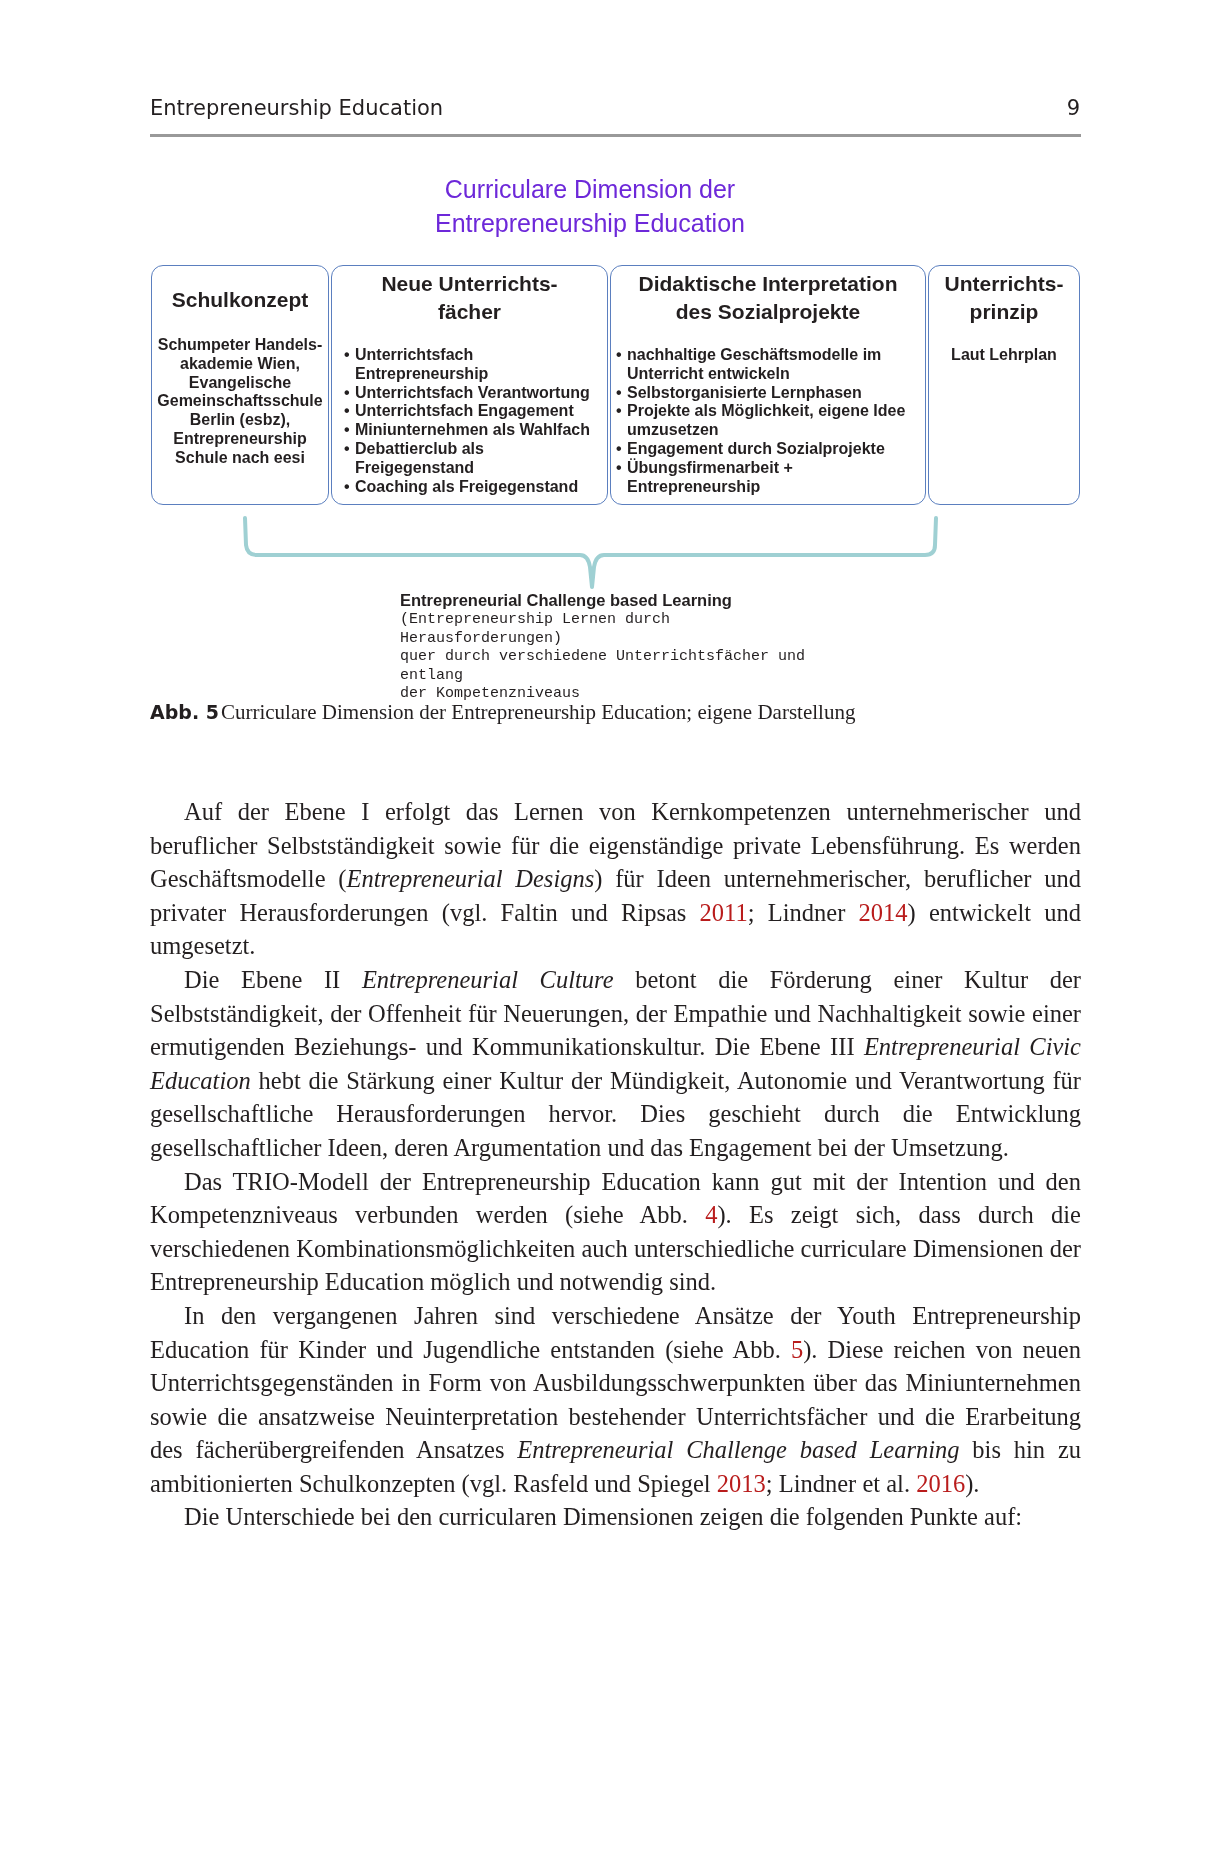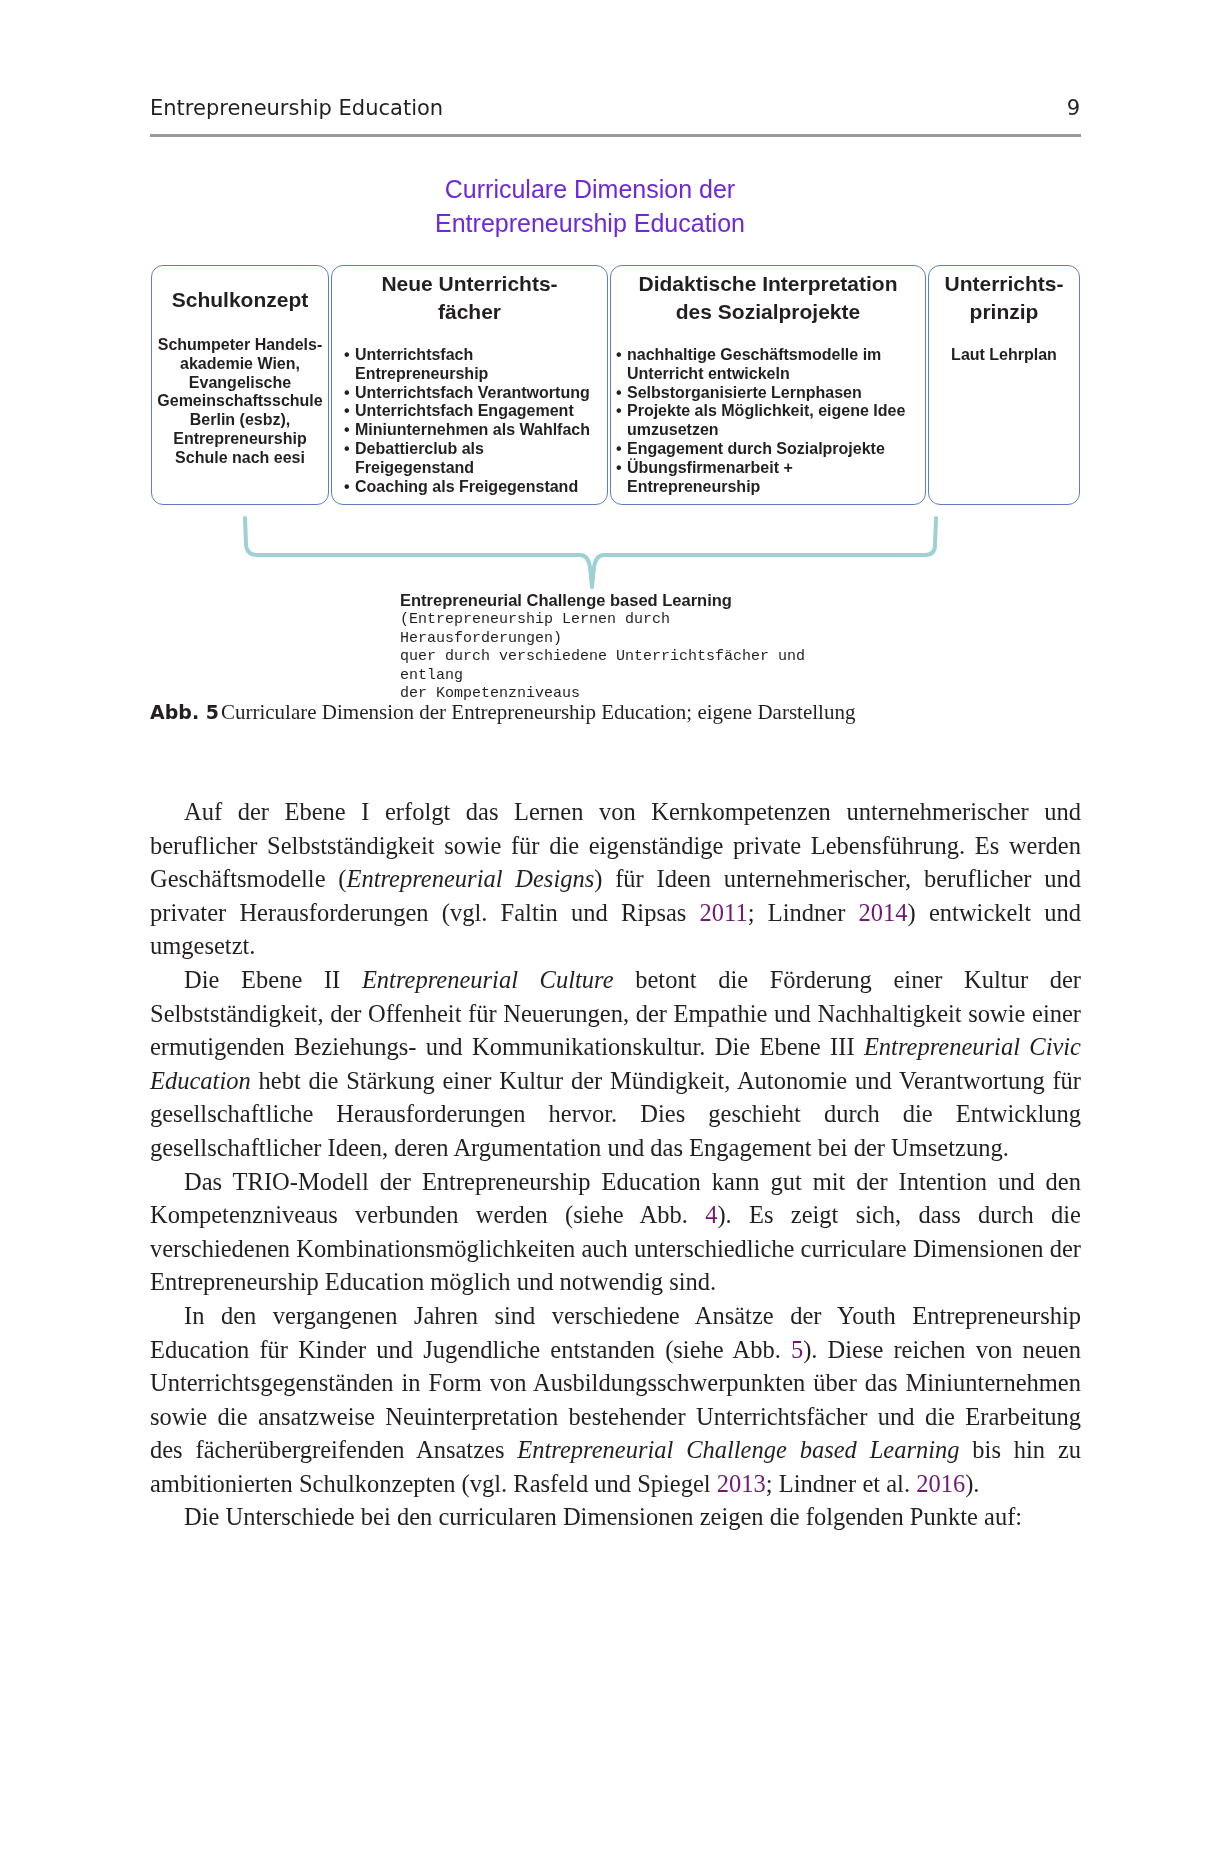--- a/index.html
+++ b/index.html
@@ -54,21 +54,21 @@
     }
     .caption .abb { font-family: "DejaVu Sans", sans-serif; font-weight: bold; font-size: 19px; margin-right: 2px; }
 
     .body-text {
       position: absolute; left: 150px; top: 795px; width: 931px;
       font-family: "Liberation Serif", serif; font-size: 24.5px; line-height: 33.6px;
       text-align: justify; color: #231f20;
     }
     .body-text p { margin: 0; text-indent: 34px; }
     .body-text em { font-style: italic; }
-    .cite { color: #701a75; }
+    .cite { color: #b91c1c; }
   </style>
 </head>
 <body>
 
 <div class="running-head">
   <span>Entrepreneurship Education</span>
   <span>9</span>
 </div>
 <div class="head-rule"></div>
 

